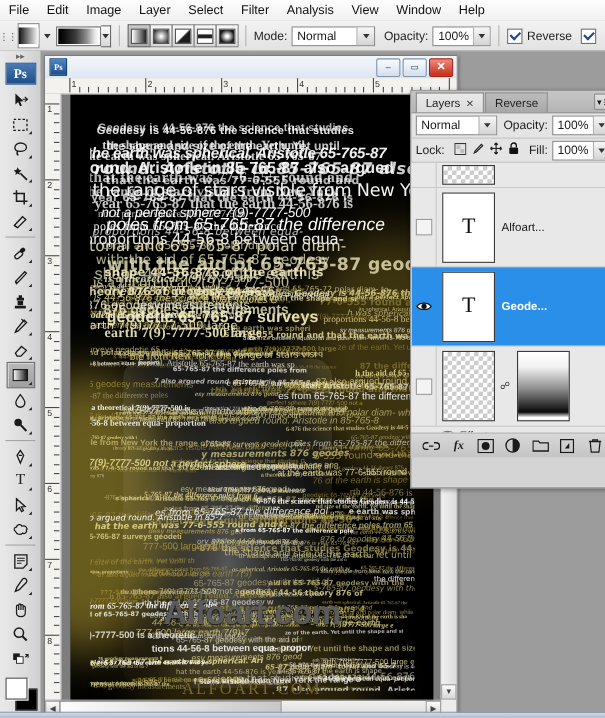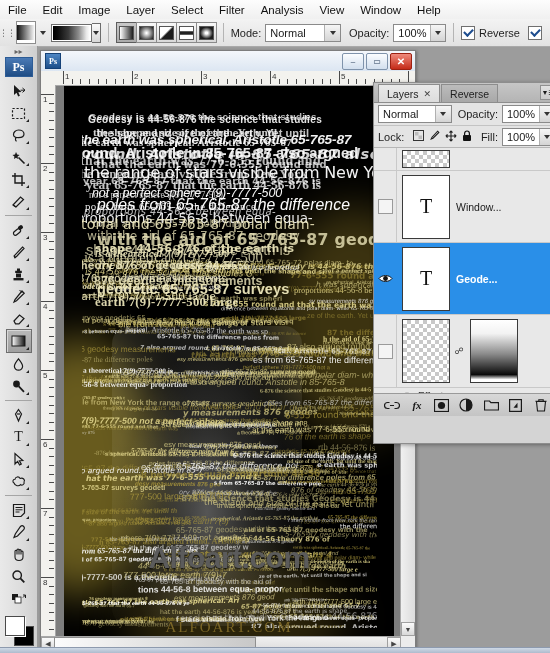--- a/index.html
+++ b/index.html
@@ -1071,21 +1071,21 @@
         <div class="thumb checker small" style="height:16px;margin:2px 6px 2px 5px;"></div>
       </div>
 
       <div class="layer" style="height:71px;">
         <div class="eye">
           <span style="width:13px;height:13px;border:1px solid #9a9a9a;background:#f4f4f4;display:block;"></span>
         </div>
         <div class="thumb">
           <span>T</span>
         </div>
-        <div class="lname">Window...</div>
+        <div class="lname">Alfoart...</div>
       </div>
 
       <div class="layer sel" style="height:71px;">
         <div class="eye" style="border-right-color:#2a8fe8;">
           <svg width="15" height="11" viewBox="0 0 15 11">
               <path d="M1 5.5 C3.5 1.6 11.5 1.6 14 5.5 C11.5 9.4 3.5 9.4 1 5.5 Z" fill="#fff" stroke="#111" stroke-width="1"></path>
               <circle cx="7.5" cy="5.5" r="2.4" fill="#111"></circle>
             </svg>
         </div>
         <div class="thumb">

